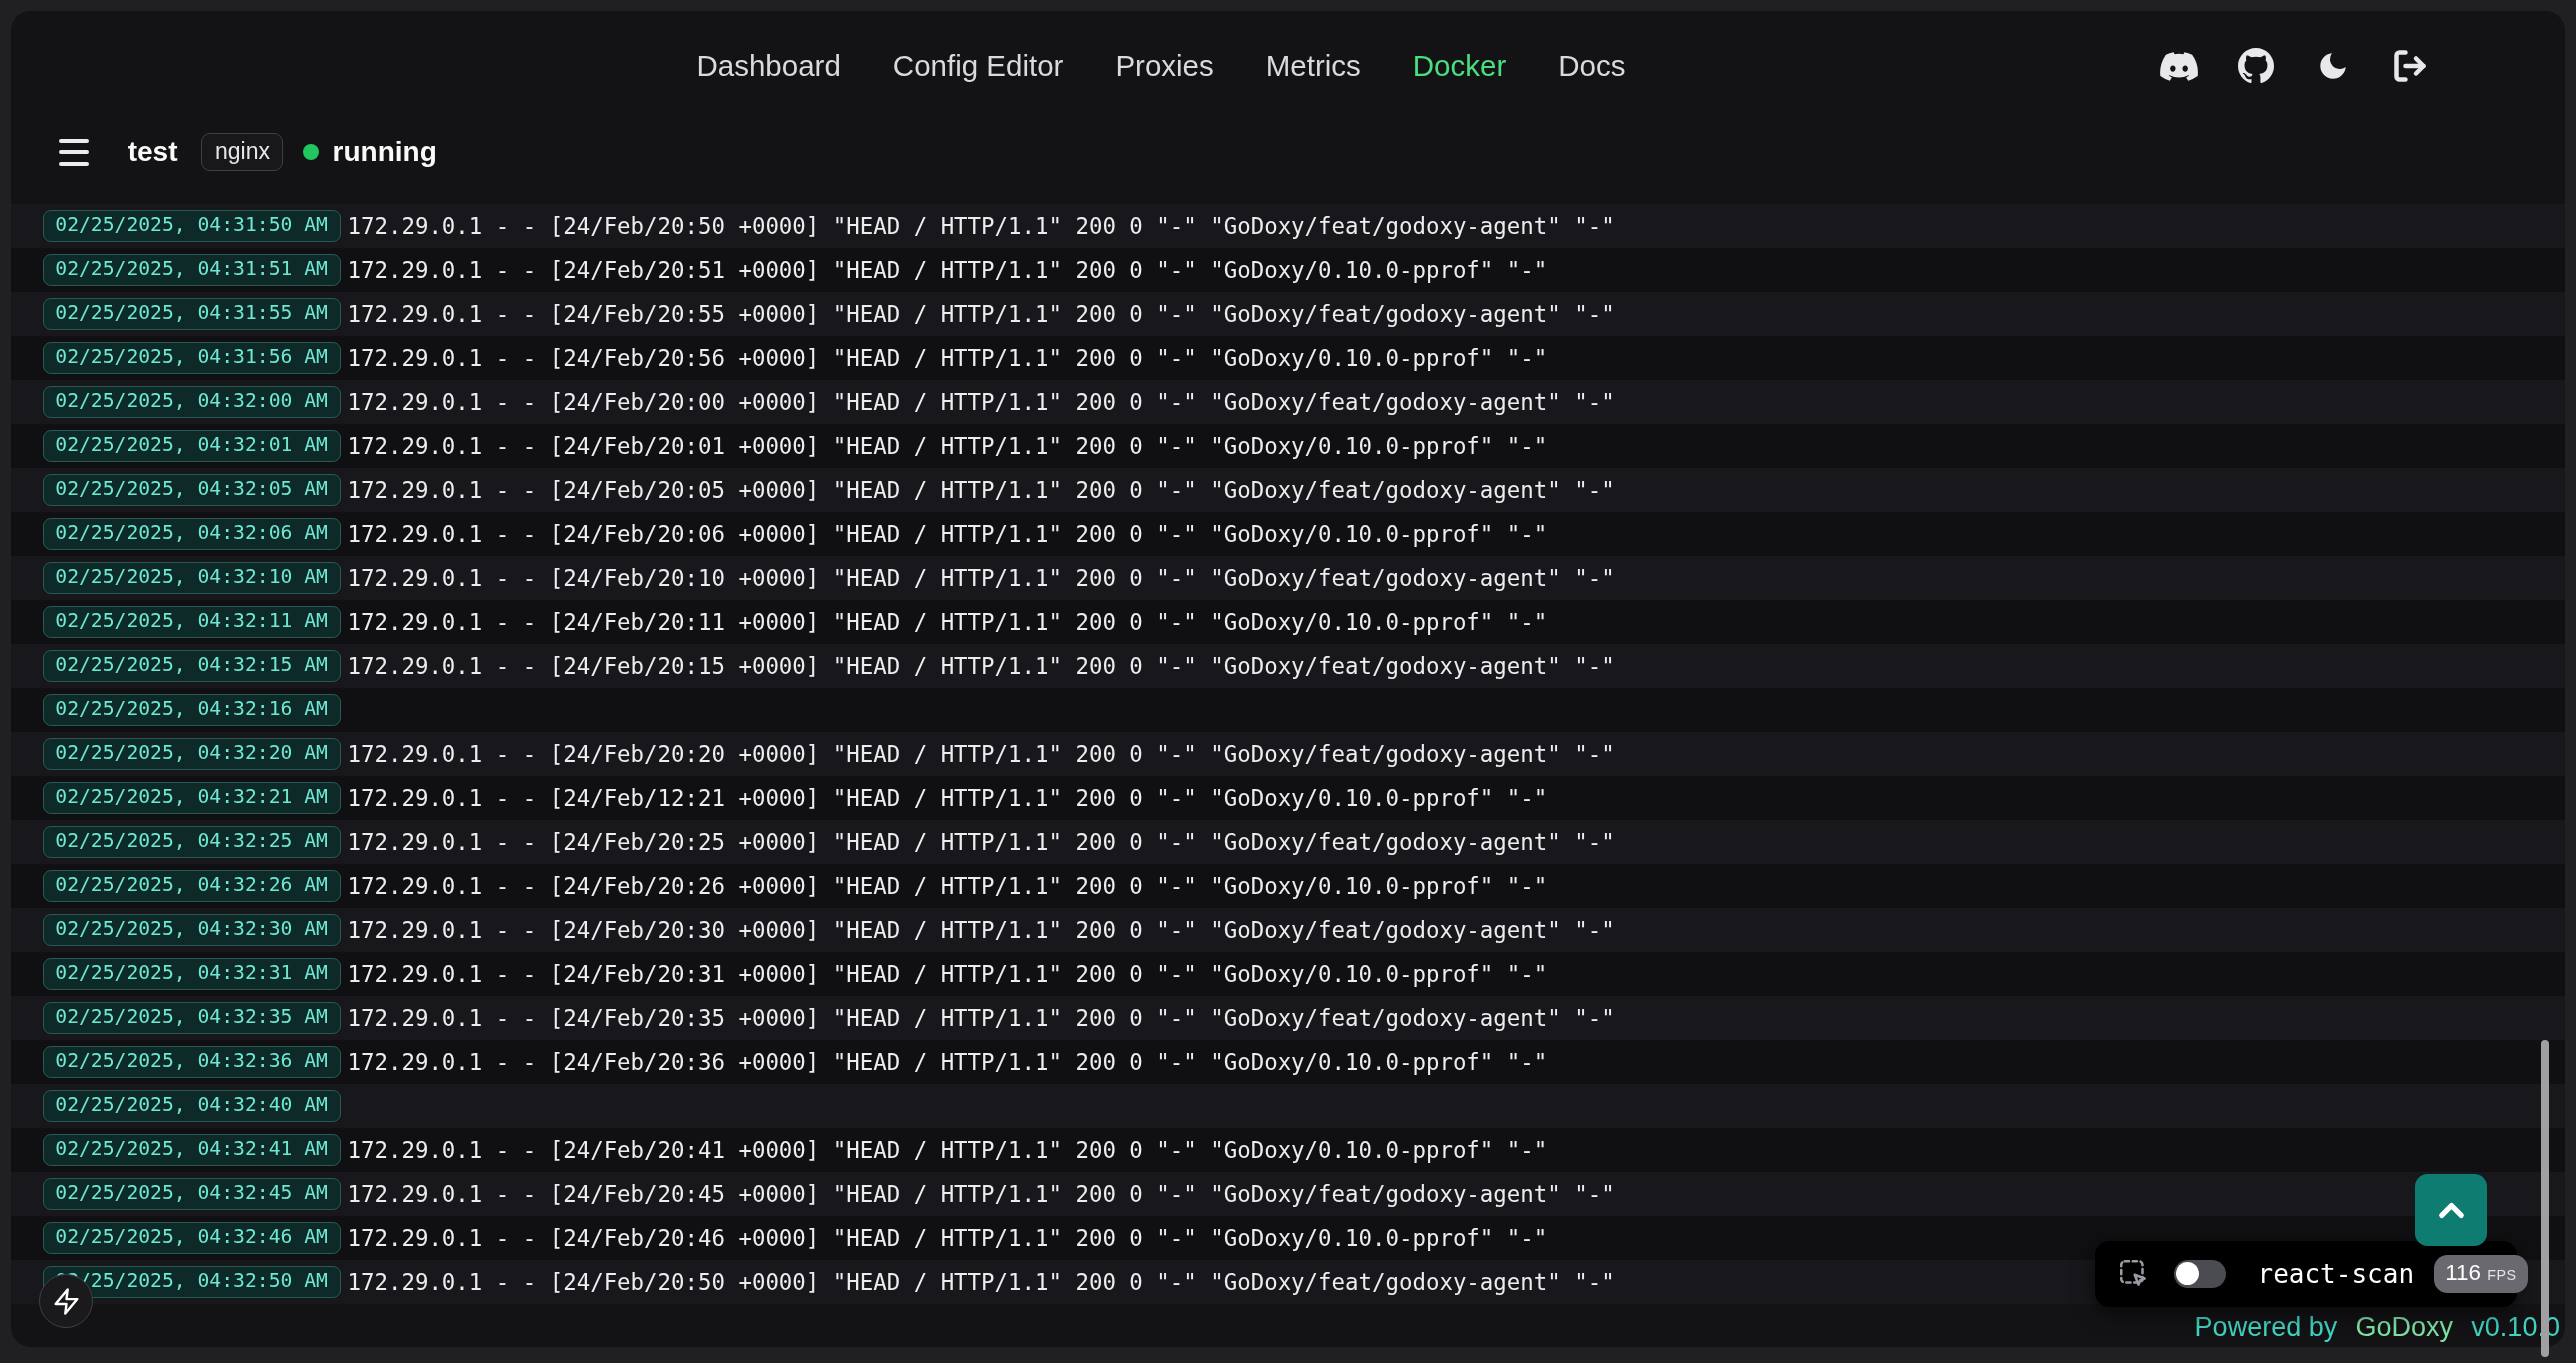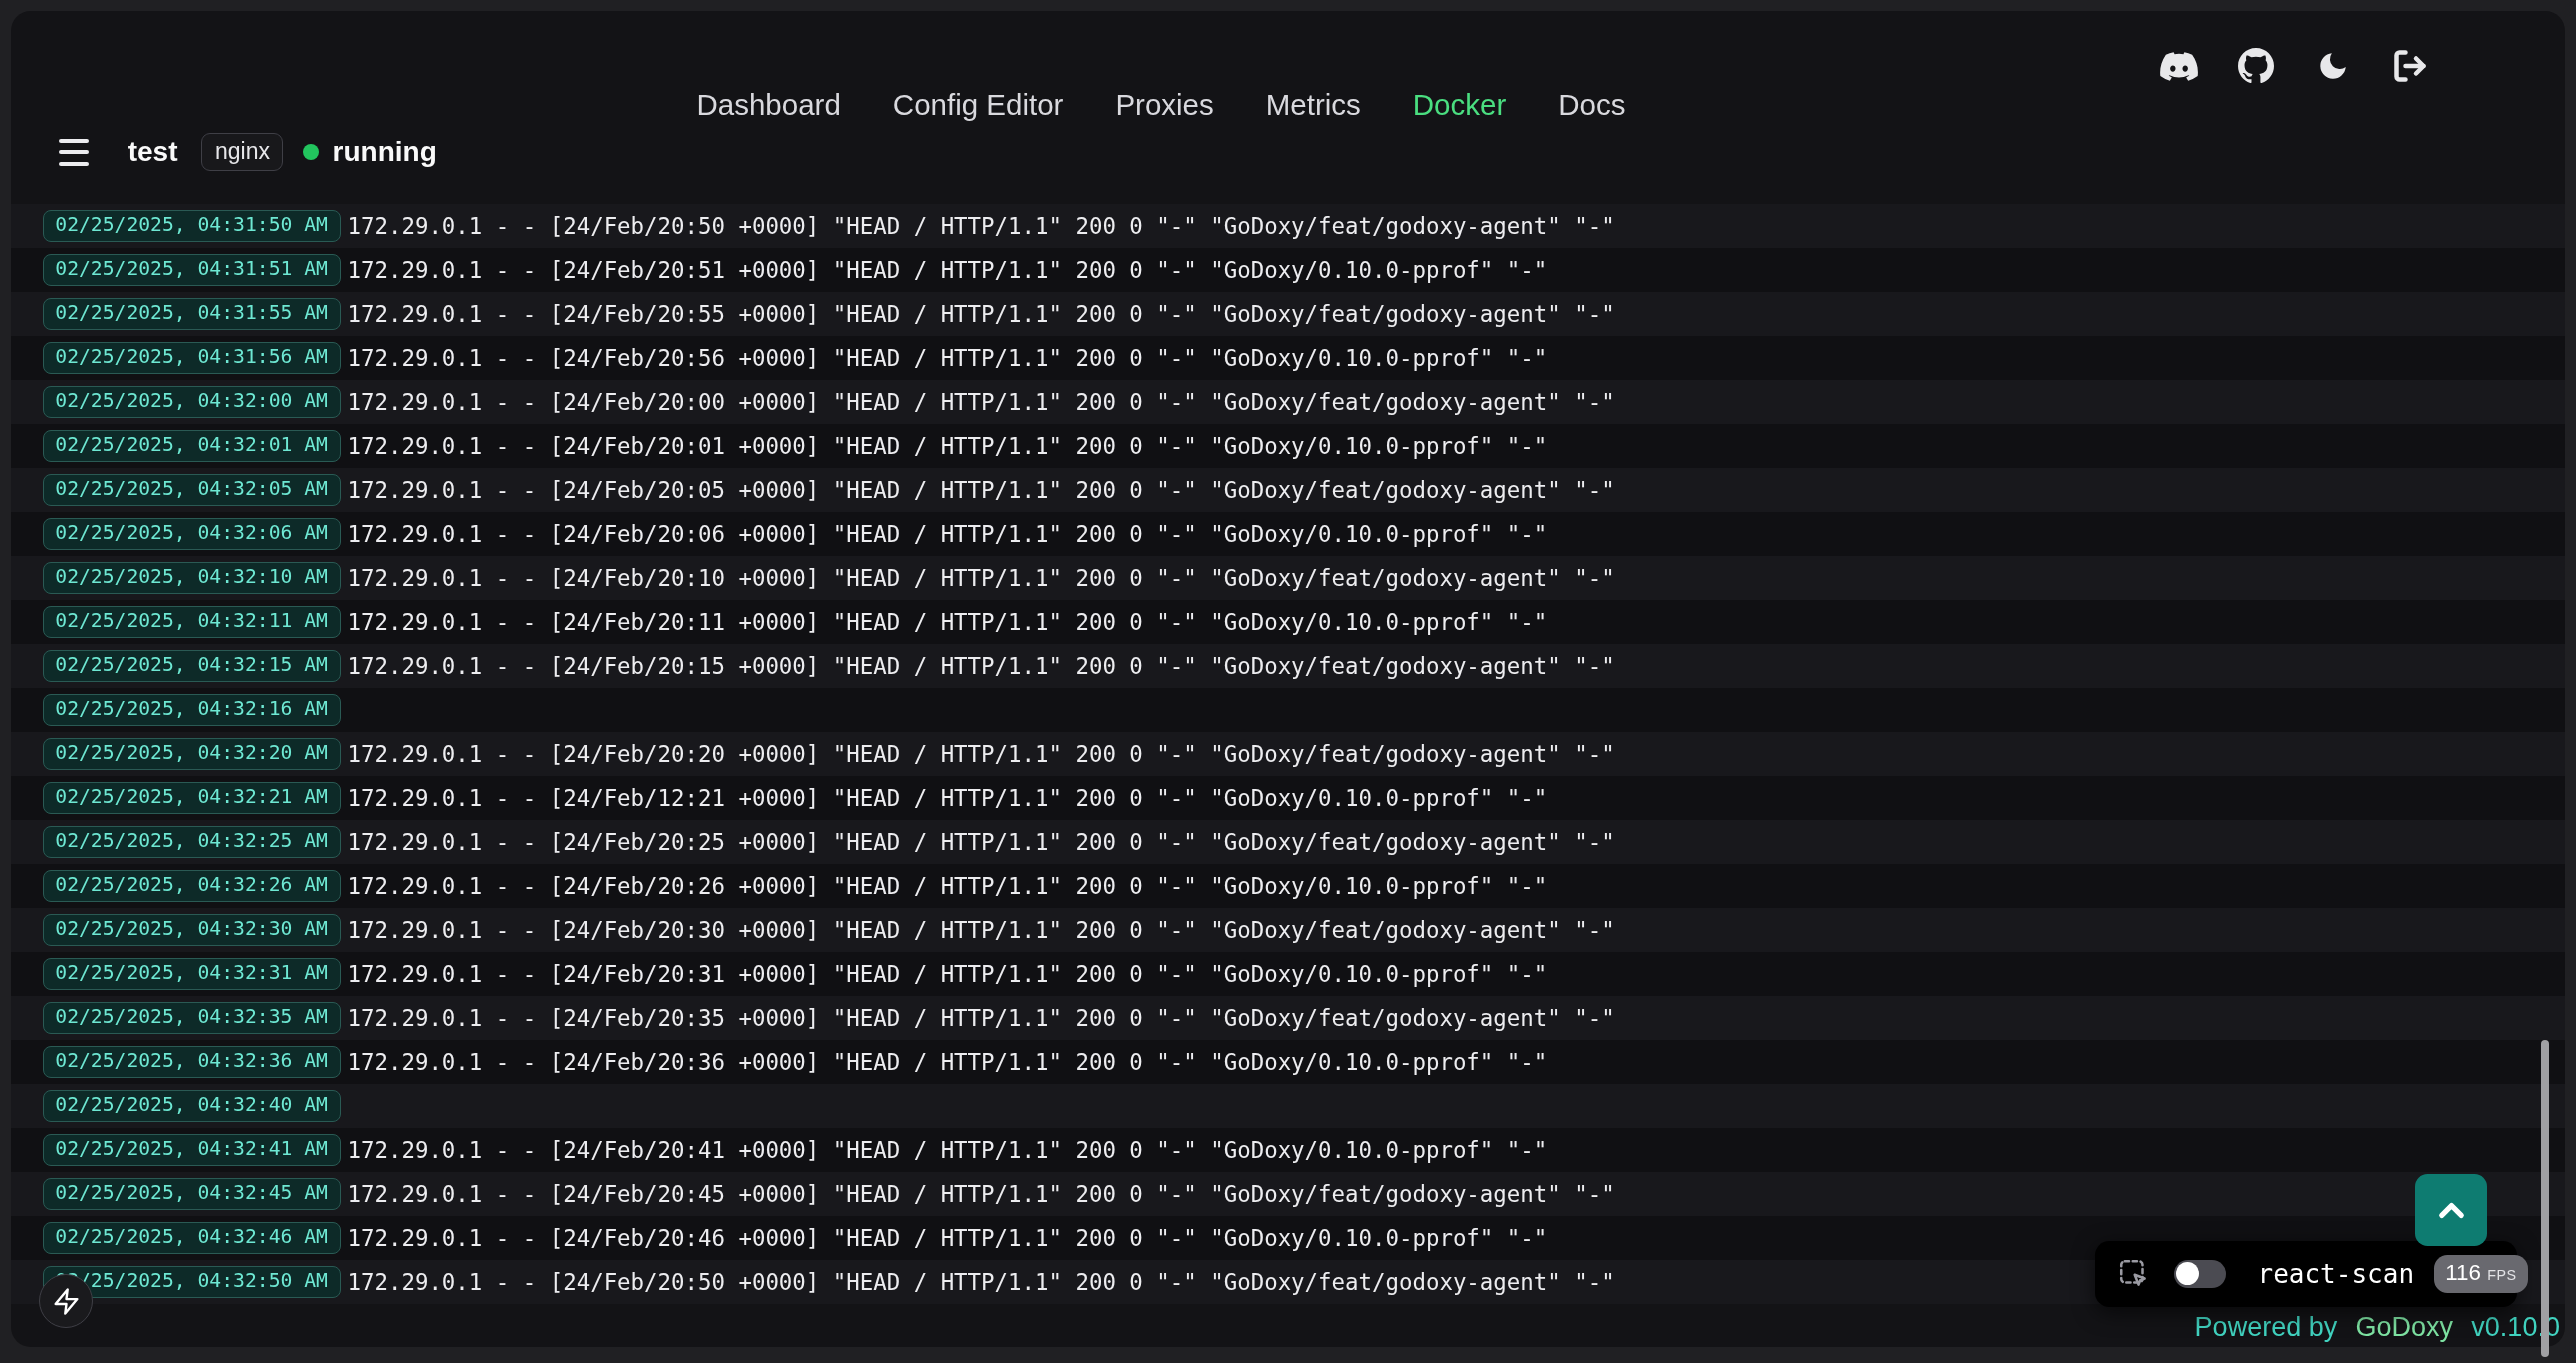--- a/index.html
+++ b/index.html
@@ -11,21 +11,21 @@
     position:relative;
   }
   .panel {
     position:absolute; left:10.7px; top:10.7px; right:10.7px; bottom:16px;
     background:#131316; border-radius:19.7px; overflow:hidden;
   }
 
   
   .nav-bar {
     position:absolute; top:0; left:0; right:0; height:111px;
-    display:flex; align-items:flex-end; justify-content:center;
+    display:flex; align-items:center; justify-content:center;
   }
   .nav-items { display:flex; gap:52px; align-items:center; transform:translateX(-127px); }
   .nav-item {
     font-size:29.5px; font-weight:500; color:#d9d9de; cursor:pointer; white-space:nowrap;
   }
   .nav-item.active { color:#4ade80; }
   .nav-icons {
     position:absolute; right:136px; top:0; height:111px;
     display:flex; align-items:center; gap:39px;
   }

